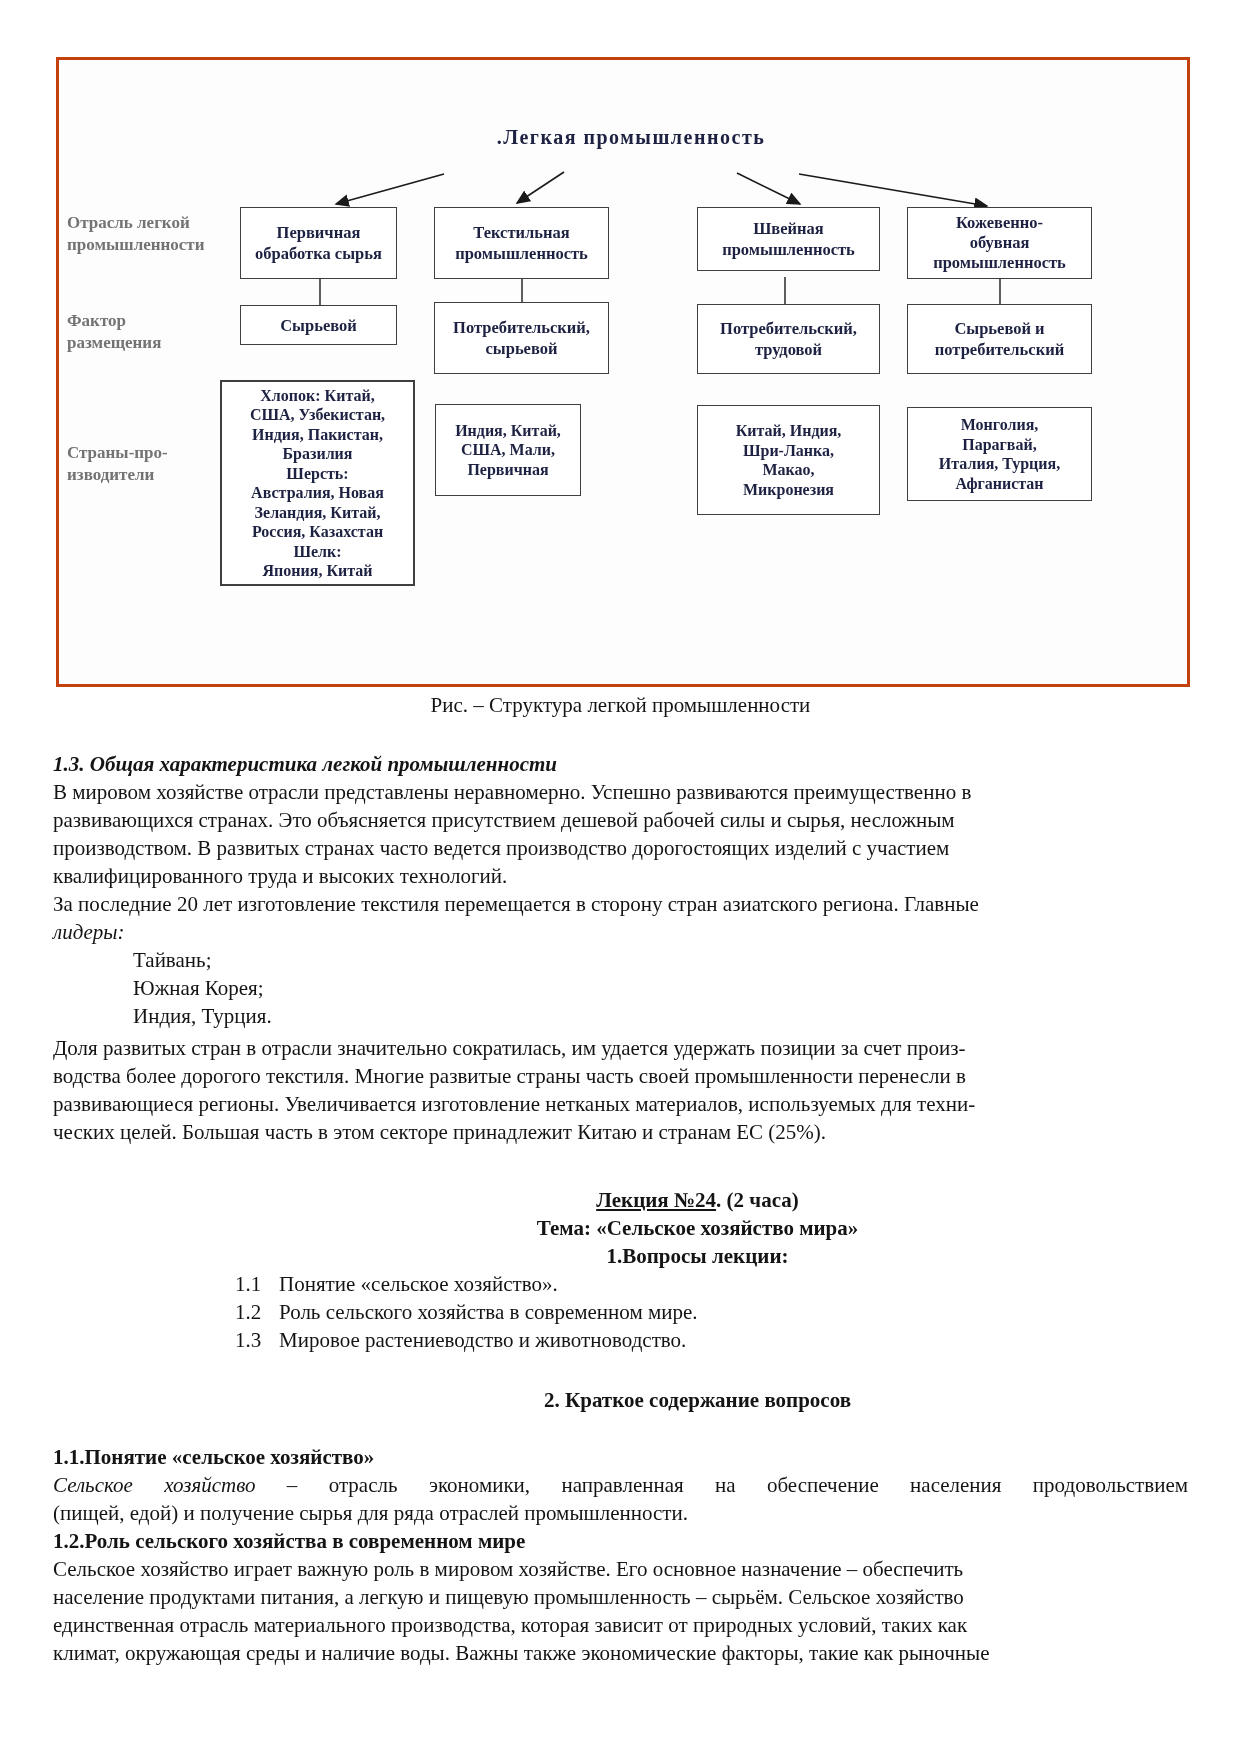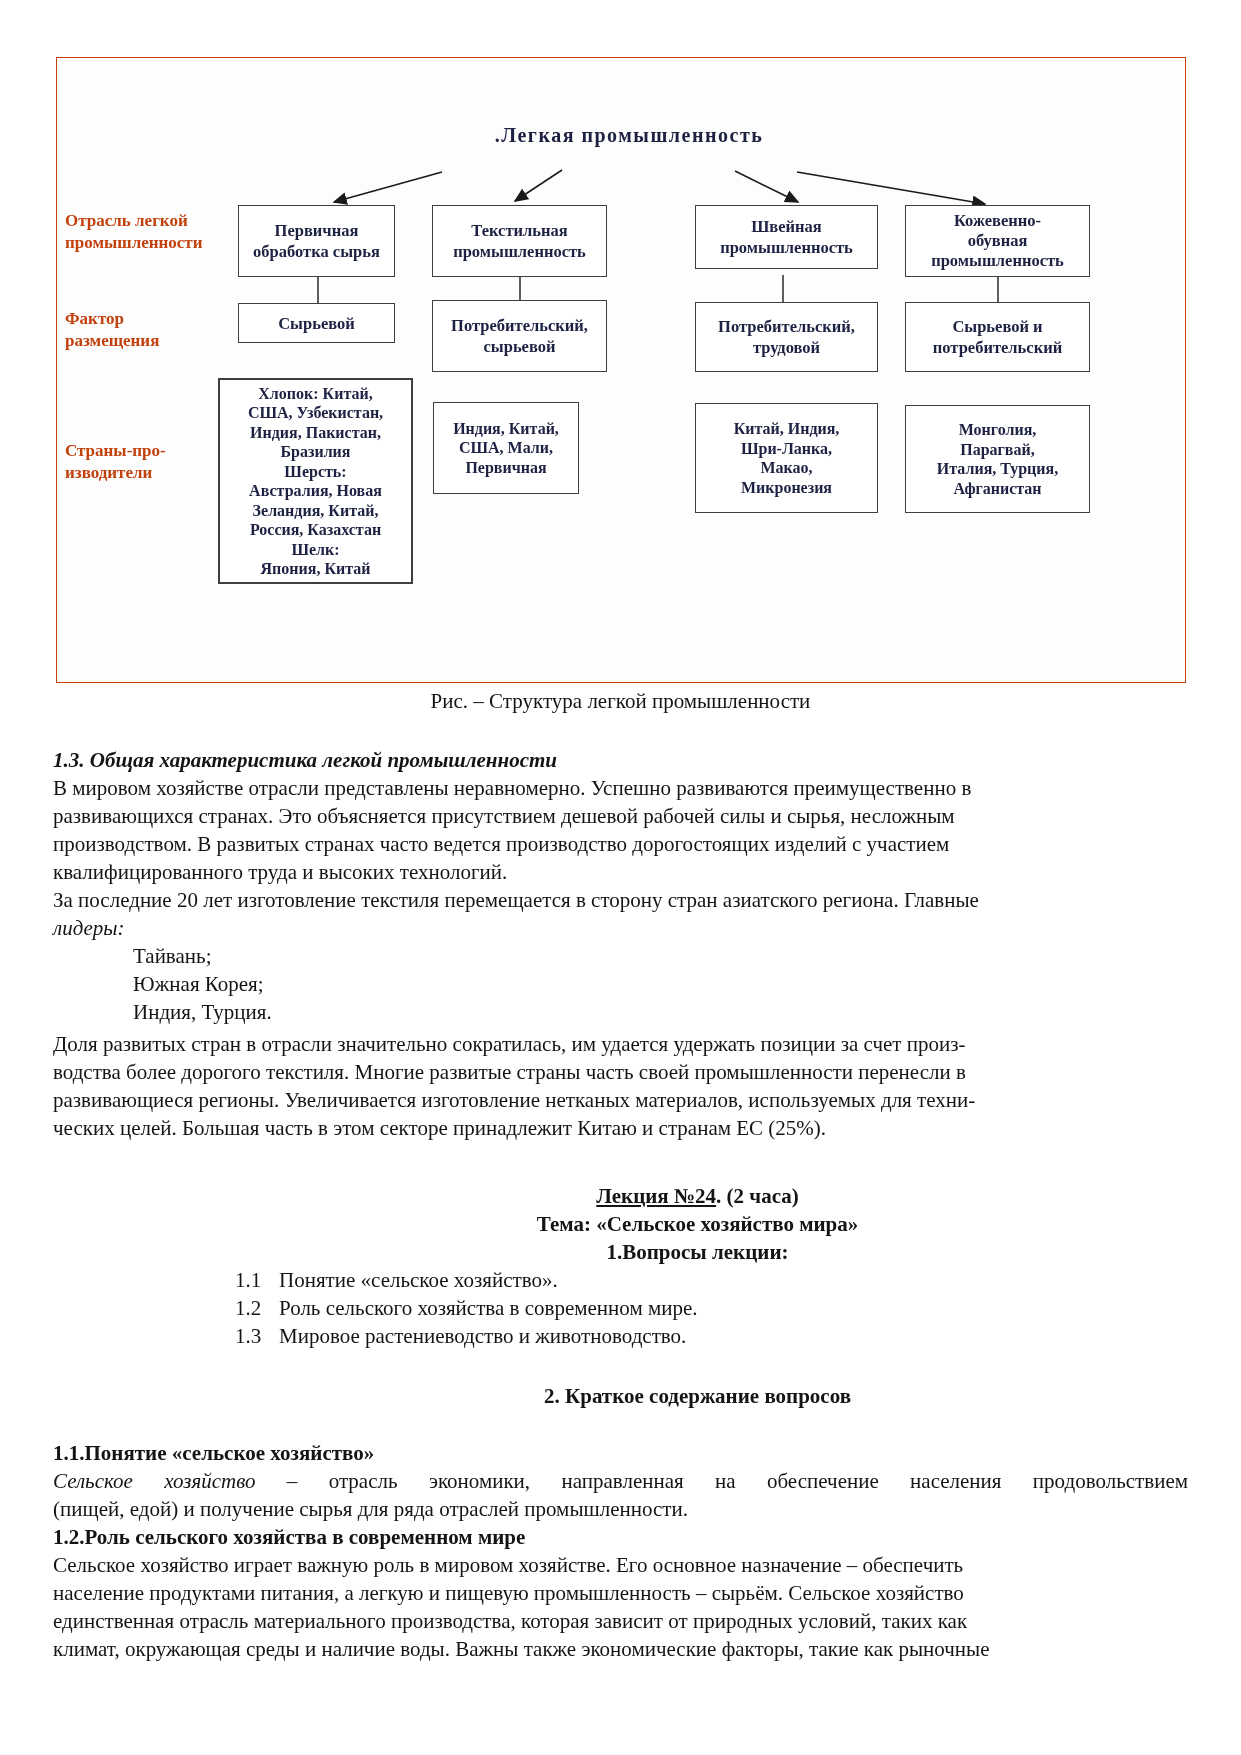--- a/index.html
+++ b/index.html
@@ -1,29 +1,29 @@
 <!DOCTYPE html>
 <html><head>
 <meta charset="utf-8">
 <style>
   html,body{margin:0;padding:0;background:#fff;}
   .page{position:relative;width:1241px;height:1755px;background:#ffffff;
         font-family:"Liberation Serif","DejaVu Serif",serif;color:#141414;overflow:hidden;}
 
   
   .figure{position:relative;margin:57px 0 0 56px;width:1128px;height:624px;
-          background:#fdfdfd;border:1px solid #c2410c;}
+          background:#fdfdfd;border:3px solid #c2410c;}
   .fig-svg{position:absolute;left:0;top:0;width:1128px;height:624px;}
   .fig-title{position:absolute;left:392px;top:66px;width:360px;text-align:center;
              font-weight:bold;font-size:20px;letter-spacing:1.5px;color:#1d2142;}
   .fig-box{position:absolute;box-sizing:border-box;border:1.5px solid #3f3f3f;background:#fff;
            display:flex;align-items:center;justify-content:center;text-align:center;
            font-weight:bold;color:#1d2142;font-size:16.5px;line-height:21px;white-space:pre-line;}
   .fig-box.small{font-size:16px;line-height:19.5px;}
-  .row-label{position:absolute;font-weight:bold;color:#c2410c;font-size:17px;line-height:22px;
+  .row-label{position:absolute;font-weight:bold;color:#737373;font-size:17px;line-height:22px;
              white-space:pre-line;text-align:left;}
   .caption{text-align:center;font-size:21px;line-height:24px;margin-top:6px;}
 
   
   .content{margin:0 53px;width:1135px;font-size:21px;line-height:28px;}
   .h-bold{font-weight:bold;}
   .pre{white-space:pre;}
   .mt33{margin-top:33px;font-style:italic;} .mt40{margin-top:40px;} .mt32{margin-top:32px;}
   .mt29{margin-top:29px;} .mt4{margin-top:4px;}
   .leaders{margin-left:80px;}
@@ -93,21 +93,21 @@
 Россия, Казахстан
 Шелк:
 Япония, Китай</div>
     <div class="fig-box small" style="left:376px;top:344px;width:146px;height:92px;">Индия, Китай,
 США, Мали,
 Первичная</div>
     <div class="fig-box small" style="left:638px;top:345px;width:183px;height:110px;">Китай, Индия,
 Шри-Ланка,
 Макао,
 Микронезия</div>
-    <div class="fig-box small" style="left:848px;top:347px;width:185px;height:108px;">Монголия,
+    <div class="fig-box small" style="left:848px;top:347px;width:185px;height:94px;">Монголия,
 Парагвай,
 Италия, Турция,
 Афганистан</div>
   </div>
 
   <div class="caption">Рис. – Структура легкой промышленности</div>
 
   <div class="content">
 
     <div class="h-bold mt33">1.3. Общая характеристика легкой промышленности</div>

